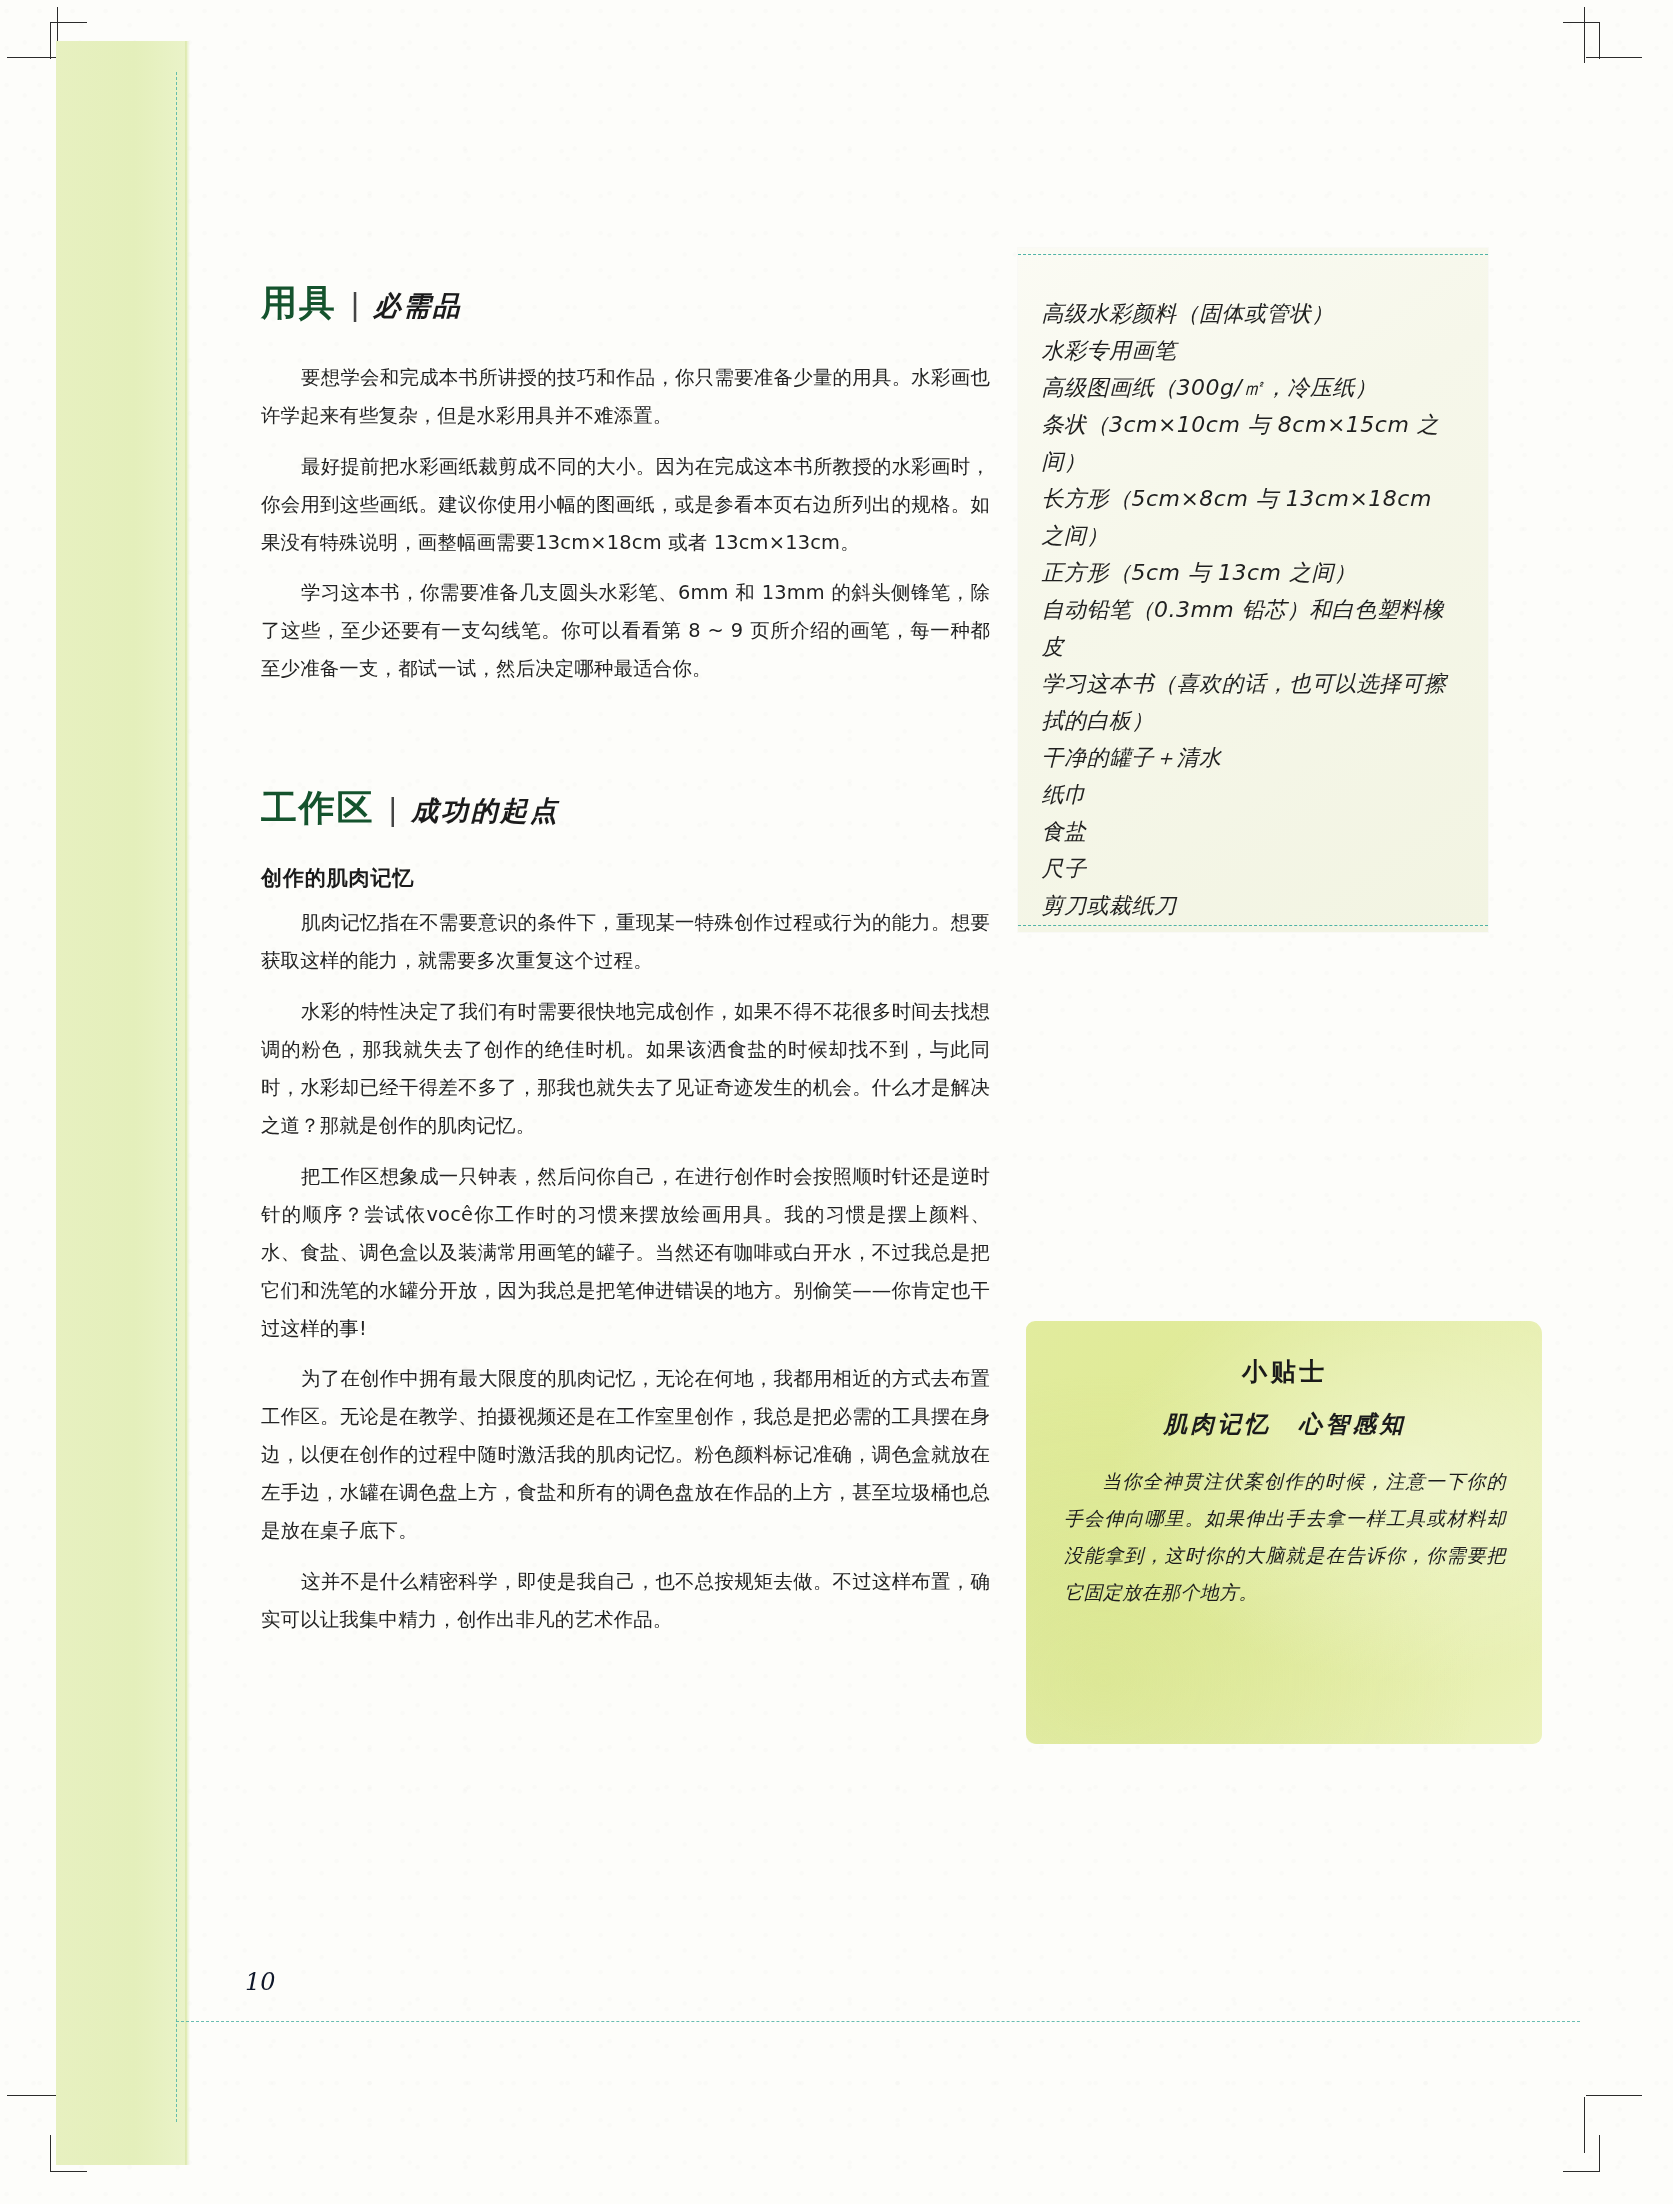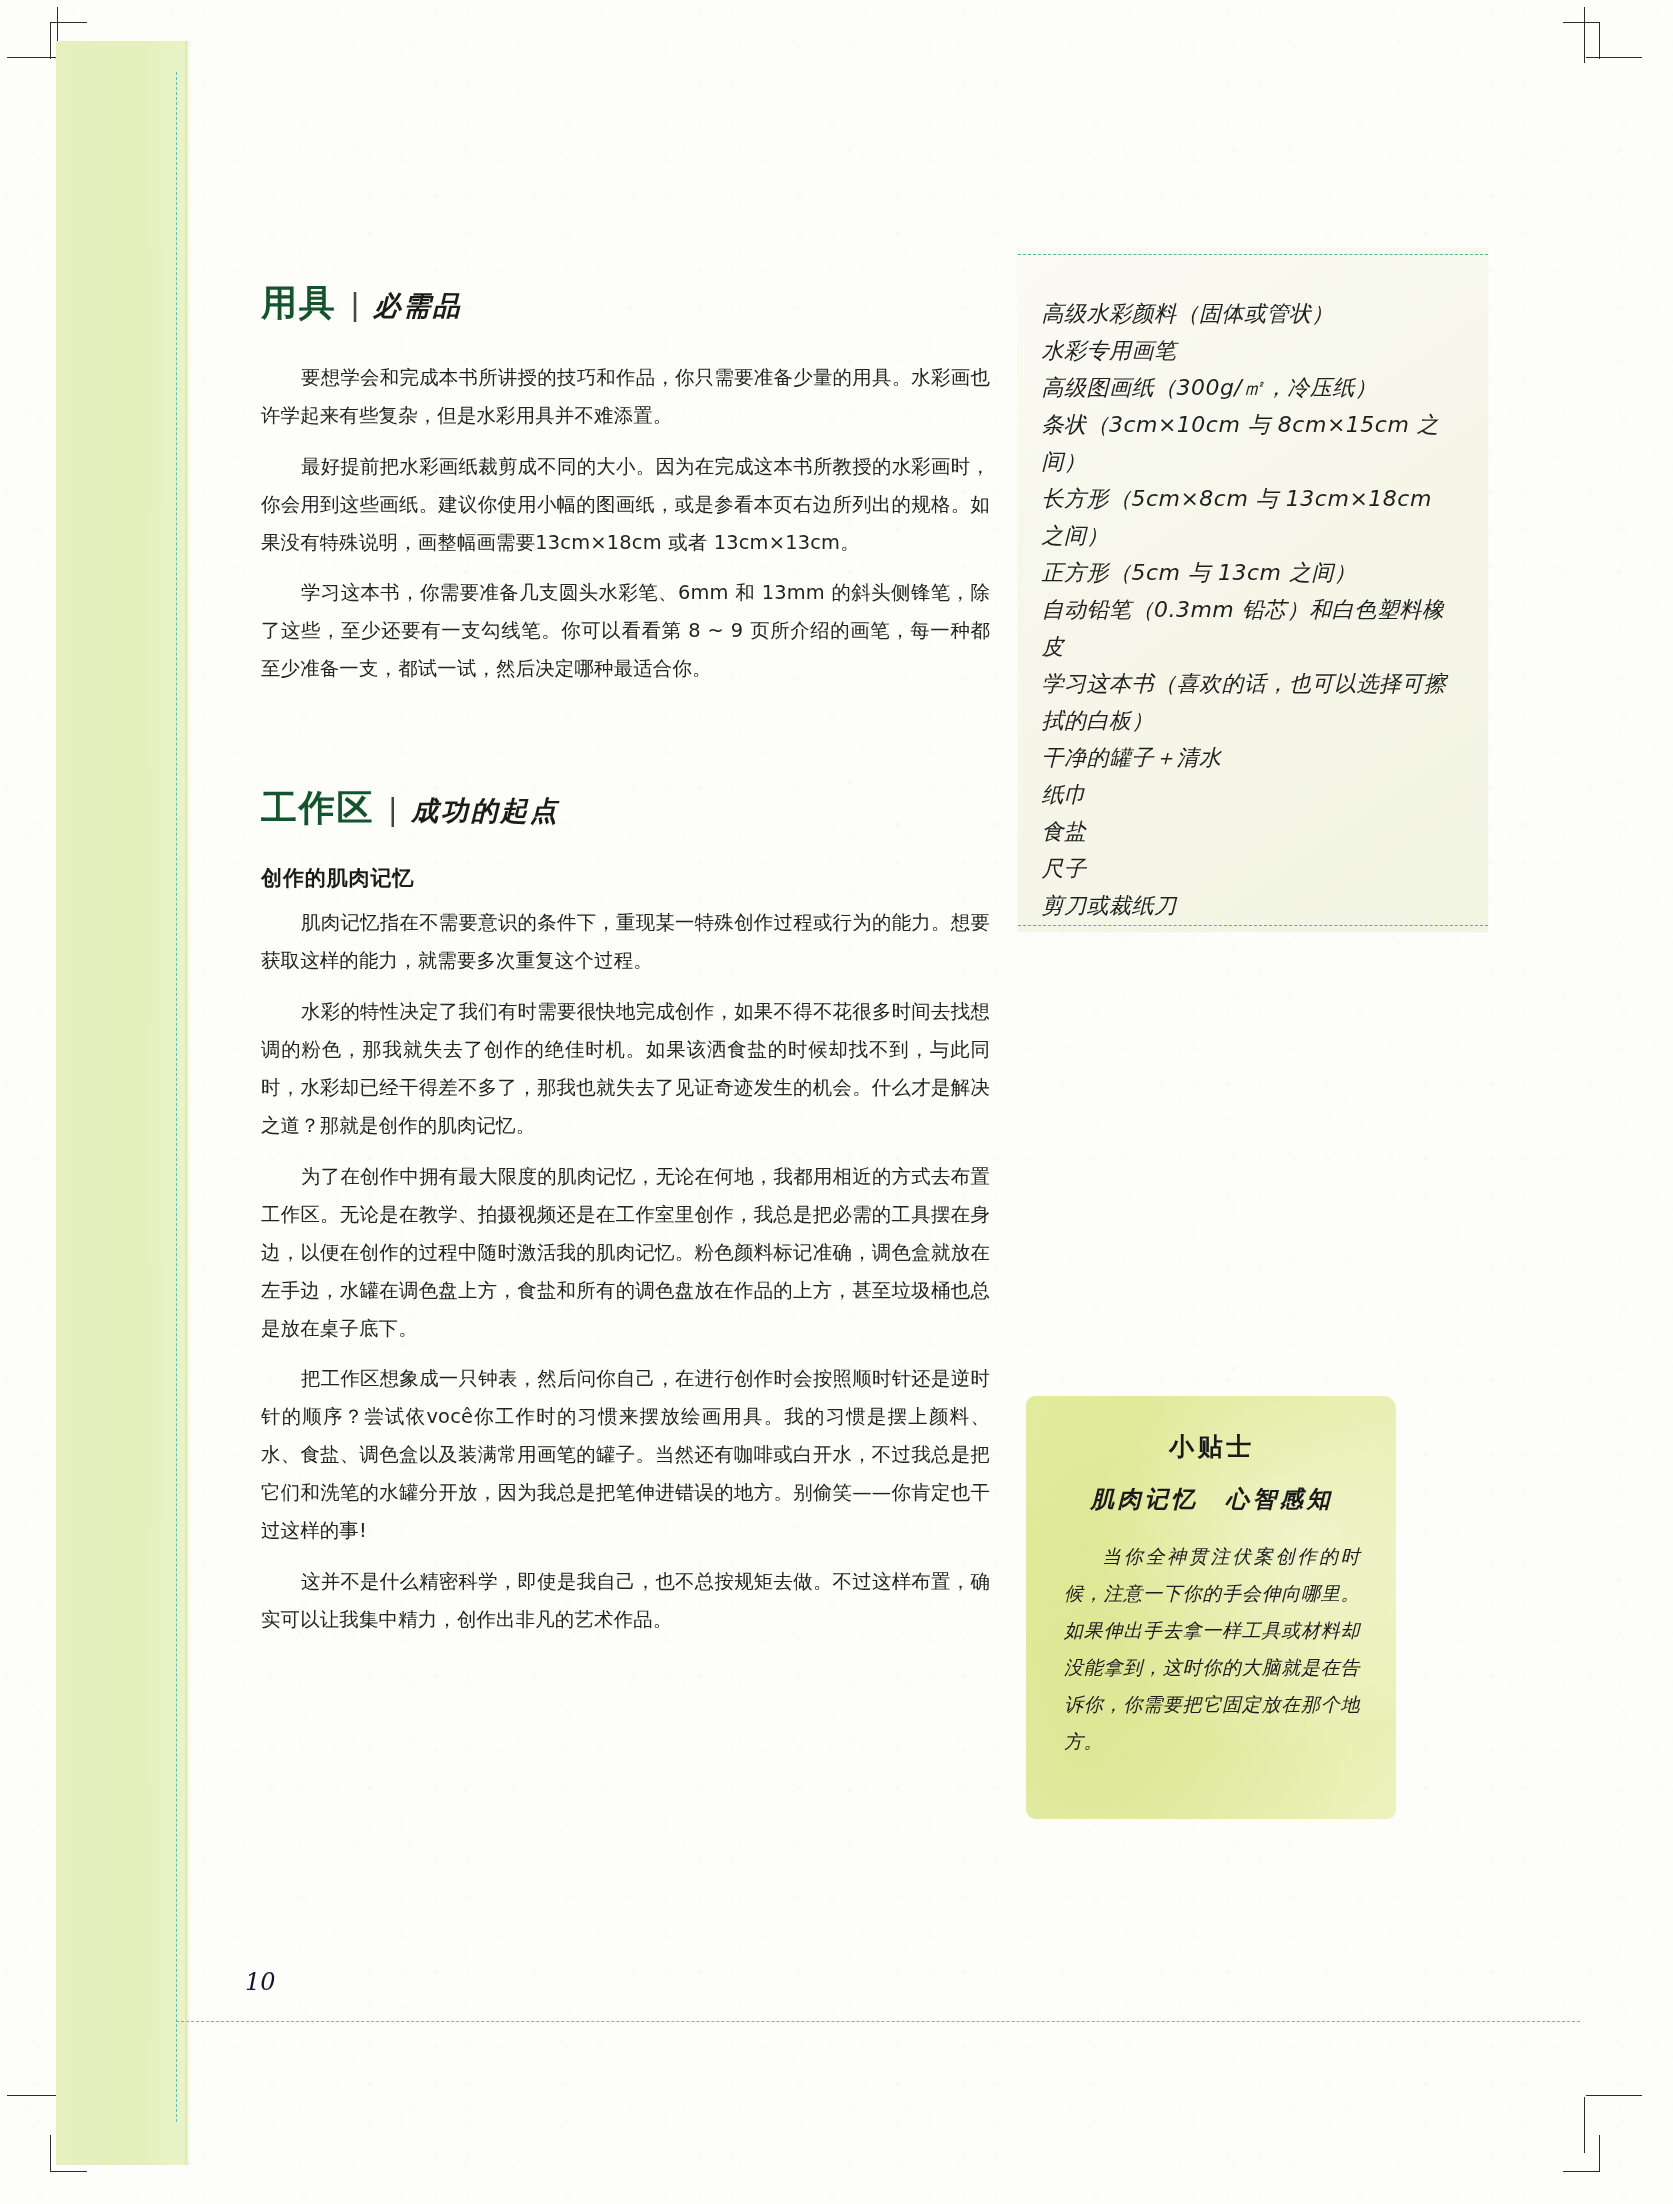--- a/index.html
+++ b/index.html
@@ -154,22 +154,22 @@
     font-size:22px;
     line-height:37px;
     color:#1f1f1f;
     letter-spacing:0.5px;
     font-style:italic;
   }
 
   
   .tipbox{
     position:absolute;
-    left:1026px;top:1396px;
-    width:370px;height:423px;
+    left:1026px;top:1321px;
+    width:516px;height:423px;
   }
   .tip-wash{
     position:absolute;inset:0;
     background:
       radial-gradient(ellipse at 30% 20%, rgba(223,234,150,0.95) 0%, rgba(226,236,160,0.9) 45%, rgba(232,240,178,0.85) 75%, rgba(238,244,196,0.6) 100%),
       linear-gradient(160deg,#e3ecA0,#dfe995 40%,#e9f0b4 100%);
     border-radius:9px 12.6px 9px 10.8px;
     filter:blur(0.4px);
   }
   .tip-wash::after{
@@ -268,22 +268,22 @@
     <div class="section-head">
       <span class="sh-a">工作区</span>
       <span class="sh-bar">|</span>
       <span class="sh-b">成功的起点</span>
     </div>
 
     <div class="subhead">创作的肌肉记忆</div>
 
     <p class="body">肌肉记忆指在不需要意识的条件下，重现某一特殊创作过程或行为的能力。想要获取这样的能力，就需要多次重复这个过程。</p>
     <p class="body">水彩的特性决定了我们有时需要很快地完成创作，如果不得不花很多时间去找想调的粉色，那我就失去了创作的绝佳时机。如果该洒食盐的时候却找不到，与此同时，水彩却已经干得差不多了，那我也就失去了见证奇迹发生的机会。什么才是解决之道？那就是创作的肌肉记忆。</p>
+    <p class="body">把工作区想象成一只钟表，然后问你自己，在进行创作时会按照顺时针还是逆时针的顺序？尝试依você你工作时的习惯来摆放绘画用具。我的习惯是摆上颜料、水、食盐、调色盒以及装满常用画笔的罐子。当然还有咖啡或白开水，不过我总是把它们和洗笔的水罐分开放，因为我总是把笔伸进错误的地方。别偷笑——你肯定也干过这样的事!</p>
     <p class="body">为了在创作中拥有最大限度的肌肉记忆，无论在何地，我都用相近的方式去布置工作区。无论是在教学、拍摄视频还是在工作室里创作，我总是把必需的工具摆在身边，以便在创作的过程中随时激活我的肌肉记忆。粉色颜料标记准确，调色盒就放在左手边，水罐在调色盘上方，食盐和所有的调色盘放在作品的上方，甚至垃圾桶也总是放在桌子底下。</p>
-    <p class="body">把工作区想象成一只钟表，然后问你自己，在进行创作时会按照顺时针还是逆时针的顺序？尝试依você你工作时的习惯来摆放绘画用具。我的习惯是摆上颜料、水、食盐、调色盒以及装满常用画笔的罐子。当然还有咖啡或白开水，不过我总是把它们和洗笔的水罐分开放，因为我总是把笔伸进错误的地方。别偷笑——你肯定也干过这样的事!</p>
     <p class="body">这并不是什么精密科学，即使是我自己，也不总按规矩去做。不过这样布置，确实可以让我集中精力，创作出非凡的艺术作品。</p>
   </div>
 
   <div class="supplies">
     <div class="supplies-inner">
       <div class="supply-item">高级水彩颜料（固体或管状）</div>
       <div class="supply-item">水彩专用画笔</div>
       <div class="supply-item">高级图画纸（300g/㎡，冷压纸）</div>
       <div class="supply-item">条状（3cm×10cm 与 8cm×15cm 之间）</div>
       <div class="supply-item">长方形（5cm×8cm 与 13cm×18cm 之间）</div>

